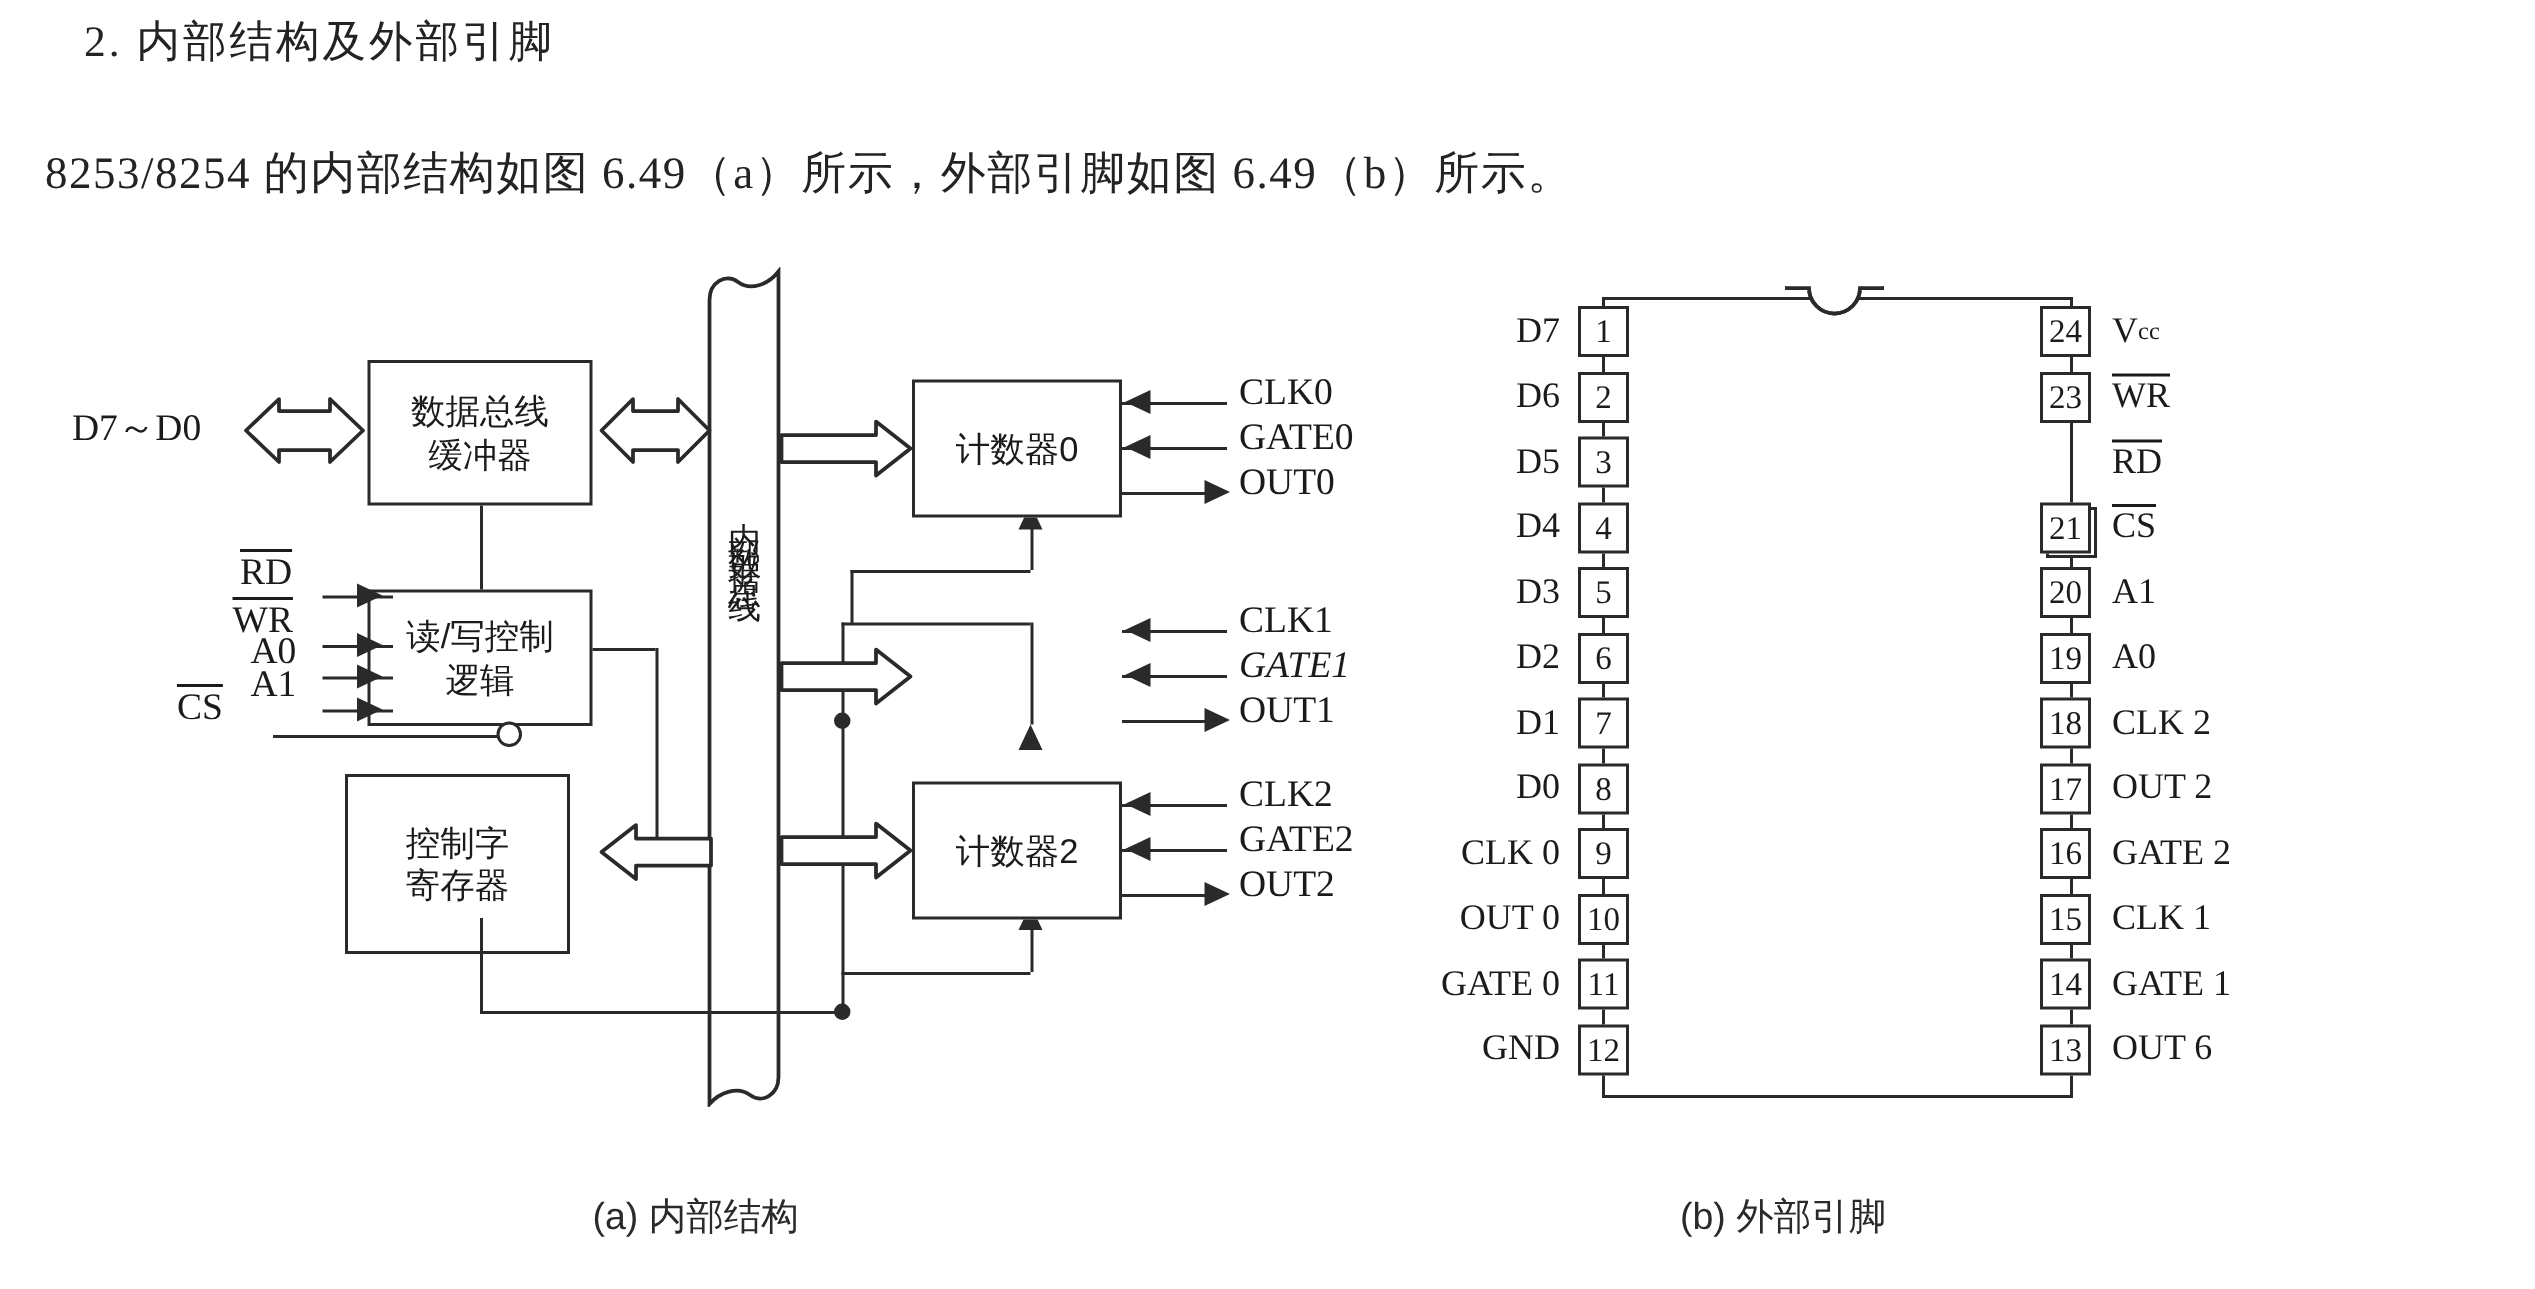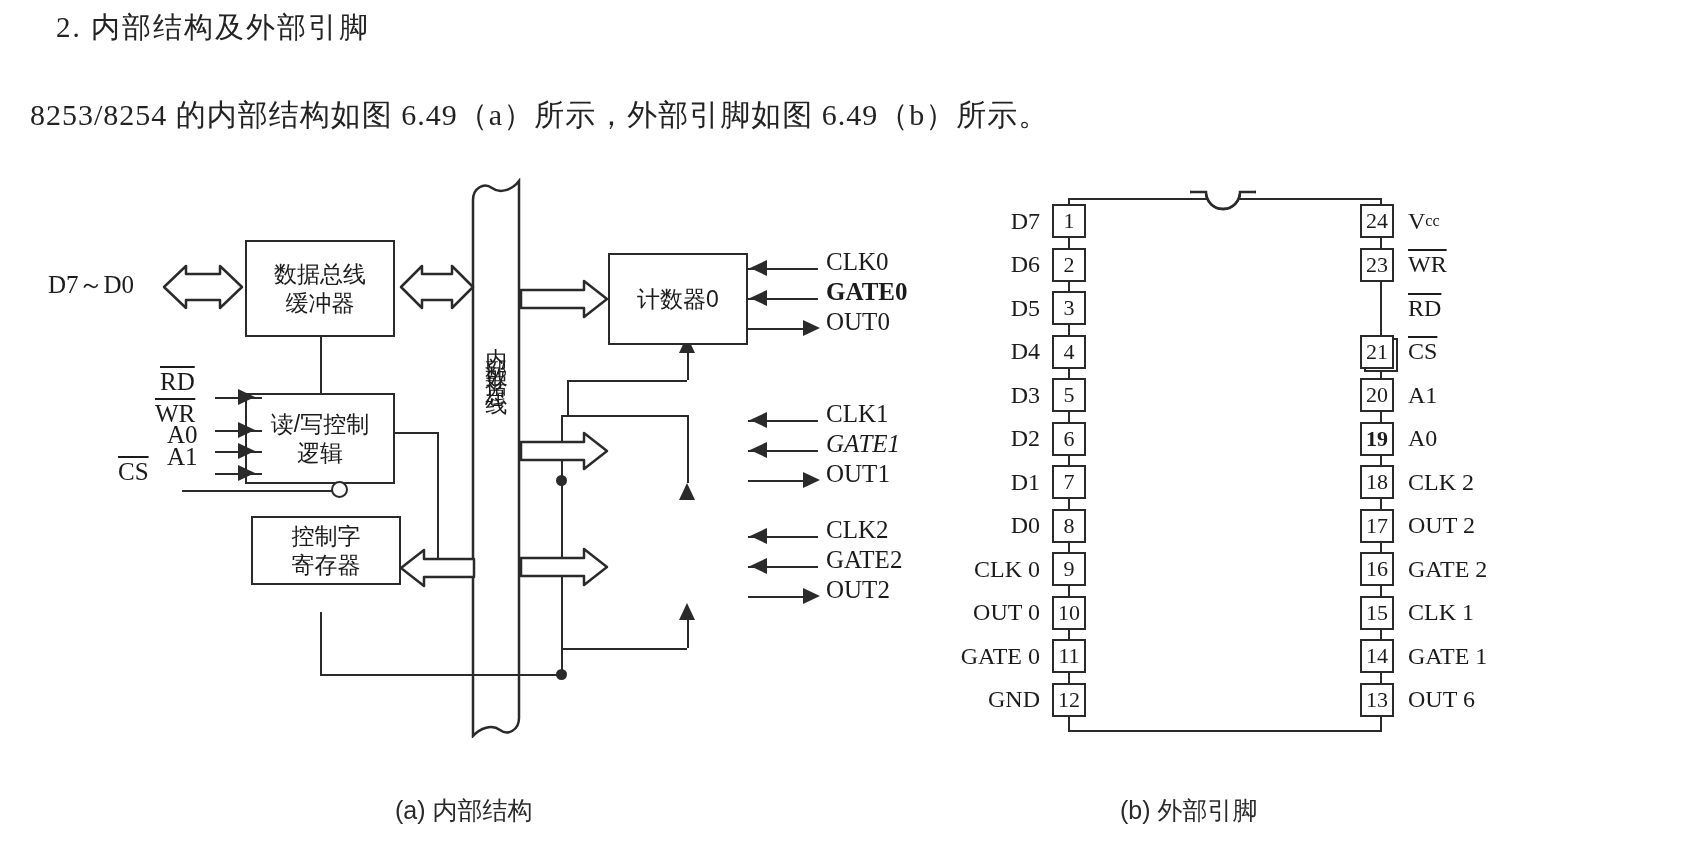--- a/index.html
+++ b/index.html
@@ -227,21 +227,21 @@
   <div class="lbl ovl" style="left:118px; top:458px;">CS</div>
   <div class="hline" style="left:182px; top:490px; width:155px;"></div>
   <div class="vline" style="left:337px; top:496px; height:-0px;"></div>
   <div class="vline" style="left:337px; top:496px; height:0px;"></div>
   <div class="bubble" style="left:331px; top:481px;"></div>
   <div class="vline" style="left:337px; top:483px; height:-0px;"></div>
 
   <div class="hline" style="left:395px; top:432px; width:42px;"></div>
   <div class="vline" style="left:437px; top:432px; height:140px;"></div>
 
-  <div class="blk" style="left:251px; top:516px; width:150px; height:69px;">
+  <div class="blk" style="left:230px; top:516px; width:150px; height:120px;">
     <span>控制字</span>
     <span>寄存器</span>
   </div>
 
   <svg class="oarrow" style="left:398px; top:546px;" width="78" height="44" viewBox="0 0 78 44">
     <path d="M26 4 L3 22 L26 40 L26 31 L76 31 L76 13 L26 13 Z" fill="#ffffff" stroke="#2a2a2a" stroke-width="2.5" stroke-linejoin="round"></path>
   </svg>
 
   <div class="vline" style="left:320px; top:612px; height:62px;"></div>
   <div class="hline" style="left:320px; top:674px; width:241px;"></div>
@@ -269,41 +269,44 @@
   </div>
   <svg class="oarrow" style="left:518px; top:277px;" width="92" height="44" viewBox="0 0 92 44">
     <path d="M66 4 L89 22 L66 40 L66 31 L3 31 L3 13 L66 13 Z" fill="#ffffff" stroke="#2a2a2a" stroke-width="2.5" stroke-linejoin="round"></path>
   </svg>
   <div class="hline" style="left:748px; top:268px; width:70px;"></div>
   <div class="ah left" style="left:750px; top:260px;"></div>
   <div class="lbl" style="left:826px; top:248px;">CLK0</div>
 
   <div class="hline" style="left:748px; top:298px; width:70px;"></div>
   <div class="ah left" style="left:750px; top:290px;"></div>
-  <div class="lbl" style="left:826px; top:278px;font-weight:bold;">GATE0</div>
+  <div class="lbl" style="left:826px; top:278px;">GATE0</div>
 
   <div class="hline" style="left:748px; top:328px; width:62px;"></div>
   <div class="ah right" style="left:803px; top:320px;"></div>
   <div class="lbl" style="left:826px; top:308px;">OUT0</div>
 
   <svg class="oarrow" style="left:518px; top:429px;" width="92" height="44" viewBox="0 0 92 44">
     <path d="M66 4 L89 22 L66 40 L66 31 L3 31 L3 13 L66 13 Z" fill="#ffffff" stroke="#2a2a2a" stroke-width="2.5" stroke-linejoin="round"></path>
   </svg>
   <div class="hline" style="left:748px; top:420px; width:70px;"></div>
   <div class="ah left" style="left:750px; top:412px;"></div>
   <div class="lbl" style="left:826px; top:400px;">CLK1</div>
 
   <div class="hline" style="left:748px; top:450px; width:70px;"></div>
   <div class="ah left" style="left:750px; top:442px;"></div>
   <div class="lbl" style="left:826px; top:430px;font-style:italic;">GATE1</div>
 
   <div class="hline" style="left:748px; top:480px; width:62px;"></div>
   <div class="ah right" style="left:803px; top:472px;"></div>
   <div class="lbl" style="left:826px; top:460px;">OUT1</div>
 
+  <div class="blk" style="left:608px; top:521px; width:140px; height:92px;">
+    <span>计数器2</span>
+  </div>
   <svg class="oarrow" style="left:518px; top:545px;" width="92" height="44" viewBox="0 0 92 44">
     <path d="M66 4 L89 22 L66 40 L66 31 L3 31 L3 13 L66 13 Z" fill="#ffffff" stroke="#2a2a2a" stroke-width="2.5" stroke-linejoin="round"></path>
   </svg>
   <div class="hline" style="left:748px; top:536px; width:70px;"></div>
   <div class="ah left" style="left:750px; top:528px;"></div>
   <div class="lbl" style="left:826px; top:516px;">CLK2</div>
 
   <div class="hline" style="left:748px; top:566px; width:70px;"></div>
   <div class="ah left" style="left:750px; top:558px;"></div>
   <div class="lbl" style="left:826px; top:546px;">GATE2</div>
@@ -361,21 +364,21 @@
       <div class="pinbox" style="left: 404px; top: 291px; margin-top: 47px;">22</div>
       <div class="pinname right-side ovl" style="left: 448px; top: 291px;">
         <span class="bar">RD</span>
       </div>
       <div class="pinbox" style="left: 400px; top: 334.5px;">21</div>
       <div class="pinname right-side ovl" style="left: 448px; top: 334.5px;">
         <span class="bar">CS</span>
       </div>
       <div class="pinbox" style="left: 400px; top: 378px;">20</div>
       <div class="pinname right-side" style="left: 448px; top: 378px;">A1</div>
-      <div class="pinbox" style="left: 400px; top: 421.5px; font-weight: bold;">19</div>
+      <div class="pinbox" style="left: 400px; top: 421.5px;">19</div>
       <div class="pinname right-side" style="left: 448px; top: 421.5px;">A0</div>
       <div class="pinbox" style="left: 400px; top: 465px;">18</div>
       <div class="pinname right-side" style="left: 448px; top: 465px;">CLK 2</div>
       <div class="pinbox" style="left: 400px; top: 508.5px;">17</div>
       <div class="pinname right-side" style="left: 448px; top: 508.5px;">OUT 2</div>
       <div class="pinbox" style="left: 400px; top: 552px;">16</div>
       <div class="pinname right-side" style="left: 448px; top: 552px;">GATE 2</div>
       <div class="pinbox" style="left: 400px; top: 595.5px;">15</div>
       <div class="pinname right-side" style="left: 448px; top: 595.5px;">CLK 1</div>
       <div class="pinbox" style="left: 400px; top: 639px;">14</div>

